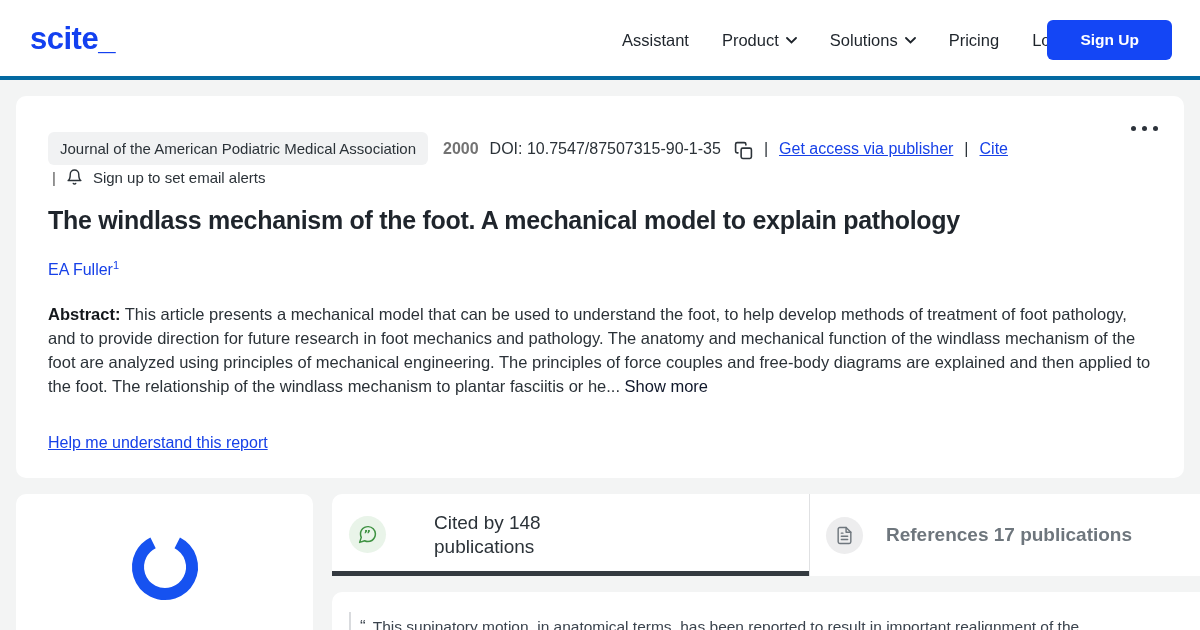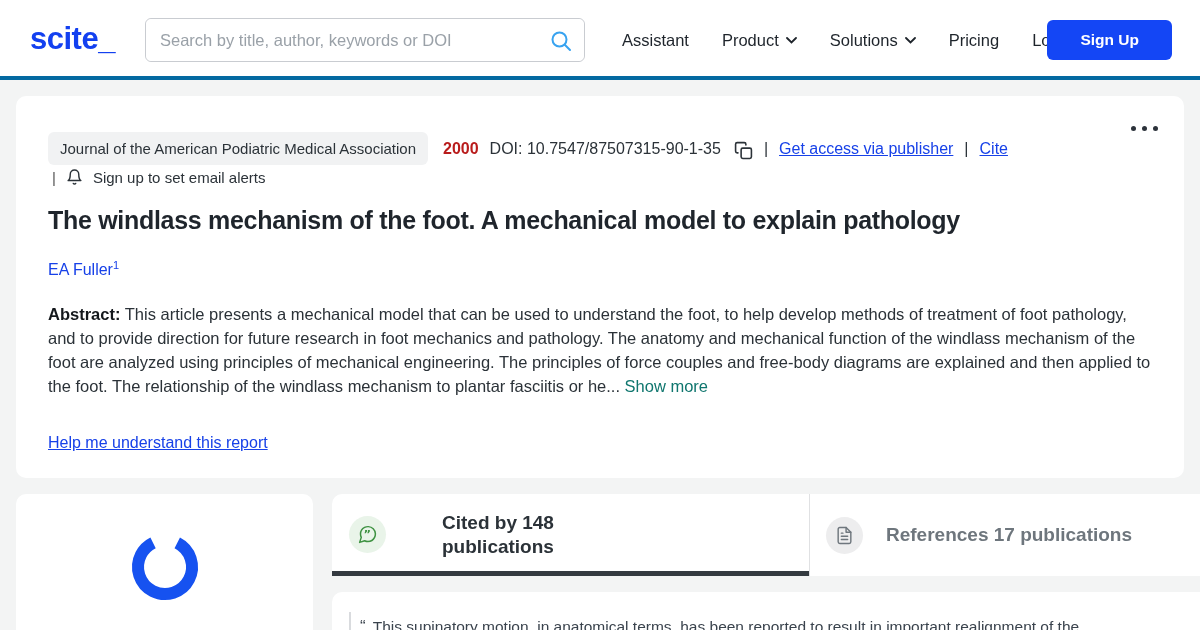--- a/index.html
+++ b/index.html
@@ -48,21 +48,21 @@
     background:#fff; border-radius:10px;
   }
   .meta-row {
     position:absolute; left:32px; top:36px; display:flex; align-items:center;
     gap:11px; font-size:16px; color:#2b3238; white-space:nowrap;
   }
   .journal-badge {
     background:#f1f2f3; border-radius:6px; padding:8px 12px;
     font-size:15px; color:#2b3238; cursor:pointer;
   }
-  .year { font-weight:700; color:#b91c1c; margin-left:4px; }
+  .year { font-weight:700; color:#737373; margin-left:4px; }
   .copy-icon { width:19px; height:19px; cursor:pointer; margin-left:2px; position:relative; top:2px; }
   .sep { color:#2b3238; }
   .blue-link { color:#1741e8; text-decoration:underline; cursor:pointer; }
   .ellipsis { position:absolute; right:26px; top:30px; display:flex; gap:6px; cursor:pointer; }
   .ellipsis i { width:5px; height:5px; border-radius:50%; background:#2c333b; }
   .alerts-row {
     position:absolute; left:36px; top:72px; display:flex; align-items:center;
     gap:10px; font-size:15px; color:#2b3238; cursor:pointer;
   }
   .alerts-row .pipe { color:#555; }
@@ -71,21 +71,21 @@
     font-size:25px; font-weight:700; color:#1f252c; letter-spacing:-0.3px;
   }
   .author-row { position:absolute; left:32px; top:163px; font-size:16px; }
   .author-link { color:#1741e8; cursor:pointer; }
   .author-row sup { font-size:11px; color:#1741e8; }
   .abstract {
     position:absolute; left:32px; top:206px; width:1106px;
     font-size:16.5px; line-height:24px; color:#2b3238;
   }
   .abstract b { color:#14181c;margin-top:14px; }
-  .show-more { color:#0f766e; cursor:pointer; }
+  .show-more { color:#0f172a; cursor:pointer; }
   .help-link {
     position:absolute; left:32px; top:338px; font-size:16px;
     color:#1741e8; text-decoration:underline; cursor:pointer;
   }
   
   .donut-card {
     position:absolute; left:16px; top:494px; width:297px; height:160px;
     background:#fff; border-radius:10px;
   }
   .spinner { position:absolute; left:109px; top:33px; }
@@ -97,22 +97,22 @@
   .tab { position:relative; display:flex; align-items:center; cursor:pointer; }
   .tab-cited { width:477px; }
   .icon-circle {
     width:37px; height:37px; border-radius:50%;
     display:flex; align-items:center; justify-content:center; flex:none;
   }
   .icon-circle.green { background:#e9f4e9; }
   .icon-circle.gray { background:#ededee; }
   .tab-cited .icon-circle { position:absolute; left:17px; top:22px; }
   .cited-title {
-    position:absolute; left:110px; top:17px; width:160px;
-    font-size:19px; font-weight:700; color:#2b3238; line-height:24px;
+    position:absolute; left:102px; top:17px; width:160px;
+    font-size:19px; font-weight:400; color:#2b3238; line-height:24px;
   }
   .cited-note {
     position:absolute; left:328px; top:20px; width:104px;
     font-size:15.5px; color:#454d54; line-height:21px;
   }
   .active-underline {
     position:absolute; left:0; bottom:0; width:100%; height:5px; background:#343a40;
   }
   .tab-divider { width:1px; background:#e0e1e3; }
   .tab-refs { flex:1; padding-left:16px; gap:23px; display:flex; align-items:center; }
@@ -132,27 +132,20 @@
   .quote-mark { font-size:17px; color:#3a434d; margin-right:7px; }
 </style>
 </head>
 <body>
 
 <div class="page">
 
   <div class="header">
     <div class="logo">scite_</div>
 
-    <div class="searchbox">
-      <input type="text" placeholder="Search by title, author, keywords or DOI" style="">
-      <svg class="search-icon" viewBox="0 0 24 24" fill="none" stroke="#38a3f0" stroke-width="2" stroke-linecap="round">
-        <circle cx="10.5" cy="10.5" r="7"></circle>
-        <line x1="15.8" y1="15.8" x2="21" y2="21"></line>
-      </svg>
-    </div>
 
     <div class="nav">
       <div class="nav-item">
         <span>Assistant</span>
       </div>
       <div class="nav-item">
         <span>Product</span>
         <svg width="11" height="7" viewBox="0 0 11 7" fill="none" stroke="#1e242b" stroke-width="1.8" stroke-linecap="round">
             <polyline points="1,1 5.5,5.5 10,1"></polyline>
           </svg>

